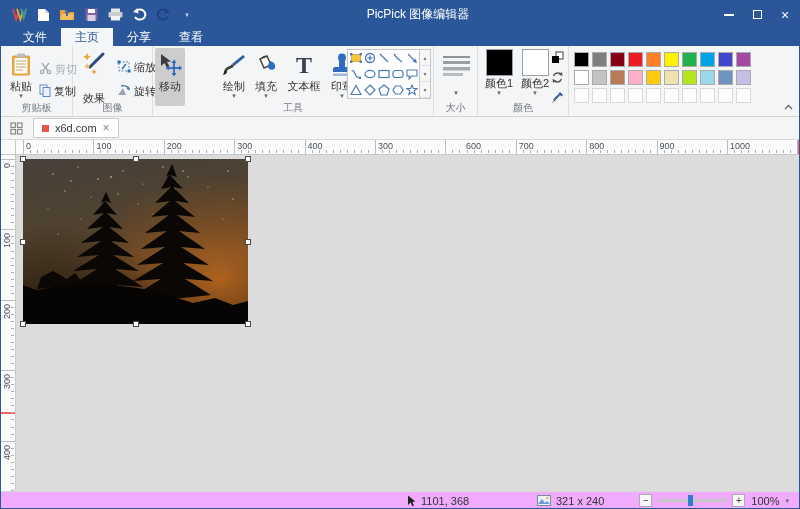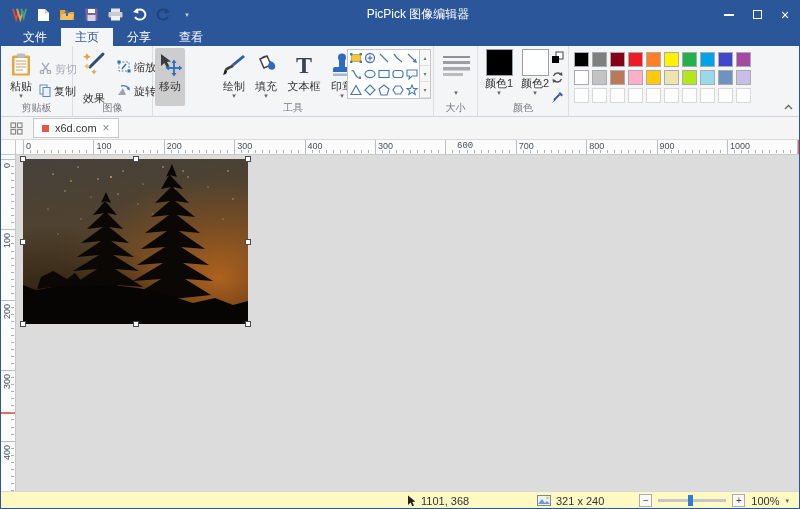--- a/index.html
+++ b/index.html
@@ -88,21 +88,21 @@
   .num-v{position:absolute;left:1px;font-size:9px;color:#49505A;
     writing-mode:vertical-lr;transform:rotate(180deg);}
   .hint-h{position:absolute;top:0;bottom:0;width:2px;}
   .hint-v{position:absolute;left:0;right:0;height:2px;}
   
   .canvas{position:absolute;left:15px;top:154px;right:0;height:336px;background:#DCDCDC;}
   .img-wrap{position:absolute;left:7px;top:4px;width:225px;height:165px;}
   .img-wrap svg{display:block;}
   .handle{position:absolute;width:6px;height:6px;background:#fff;border:1px solid #4A4A4A;}
   
-  .statusbar{position:absolute;left:0;top:490px;right:0;height:18px;background:#fef9c3;
+  .statusbar{position:absolute;left:0;top:490px;right:0;height:18px;background:#f0abfc;
     border-top:1px solid #D8D8D8;font-size:11px;color:#333;}
   .sb-cluster{position:absolute;top:0;height:17px;display:flex;align-items:center;gap:5px;}
   .zoom-cluster{position:absolute;right:10px;top:0;height:17px;display:flex;align-items:center;gap:6px;}
   .zoom-btn{width:13px;height:13px;border:1px solid #ABABAB;background:#F8F8F8;font-size:10px;
     line-height:9px;color:#444;padding:0;display:flex;align-items:center;justify-content:center;}
   .zoom-track{position:relative;width:68px;height:3px;background:#C6C6C6;}
   .zoom-thumb{position:absolute;top:-4px;width:5px;height:11px;background:#2D7DD2;}
   .zoom-caret{font-size:7px;color:#666;background:none;border:none;padding:0;}
 </style>
 </head>
@@ -600,21 +600,21 @@
       <span class="tick-minor-h" style="left: 366.04px;"></span>
       <span class="tick-minor-h" style="left: 373.08px;"></span>
       <span class="tick-minor-h" style="left: 380.12px;"></span>
       <span class="tick-minor-h" style="left: 387.16px;"></span>
       <span class="tick-minor-h" style="left: 394.2px;"></span>
       <span class="tick-minor-h" style="left: 401.24px;"></span>
       <span class="tick-minor-h" style="left: 408.28px;"></span>
       <span class="tick-minor-h" style="left: 415.32px;"></span>
       <span class="tick-minor-h" style="left: 422.36px;"></span>
       <span class="tick-major-h" style="left: 429.4px;"></span>
-      <span class="num-h" style="left: 441px; font-family: Liberation Mono, monospace;">600</span>
+      <span class="num-h" style="left: 450px;">600</span>
       <span class="tick-minor-h" style="left: 436.44px;"></span>
       <span class="tick-minor-h" style="left: 443.48px;"></span>
       <span class="tick-minor-h" style="left: 450.52px;"></span>
       <span class="tick-minor-h" style="left: 457.56px;"></span>
       <span class="tick-minor-h" style="left: 464.6px;"></span>
       <span class="tick-minor-h" style="left: 471.64px;"></span>
       <span class="tick-minor-h" style="left: 478.68px;"></span>
       <span class="tick-minor-h" style="left: 485.72px;"></span>
       <span class="tick-minor-h" style="left: 492.76px;"></span>
       <span class="tick-major-h" style="left: 499.8px;"></span>

